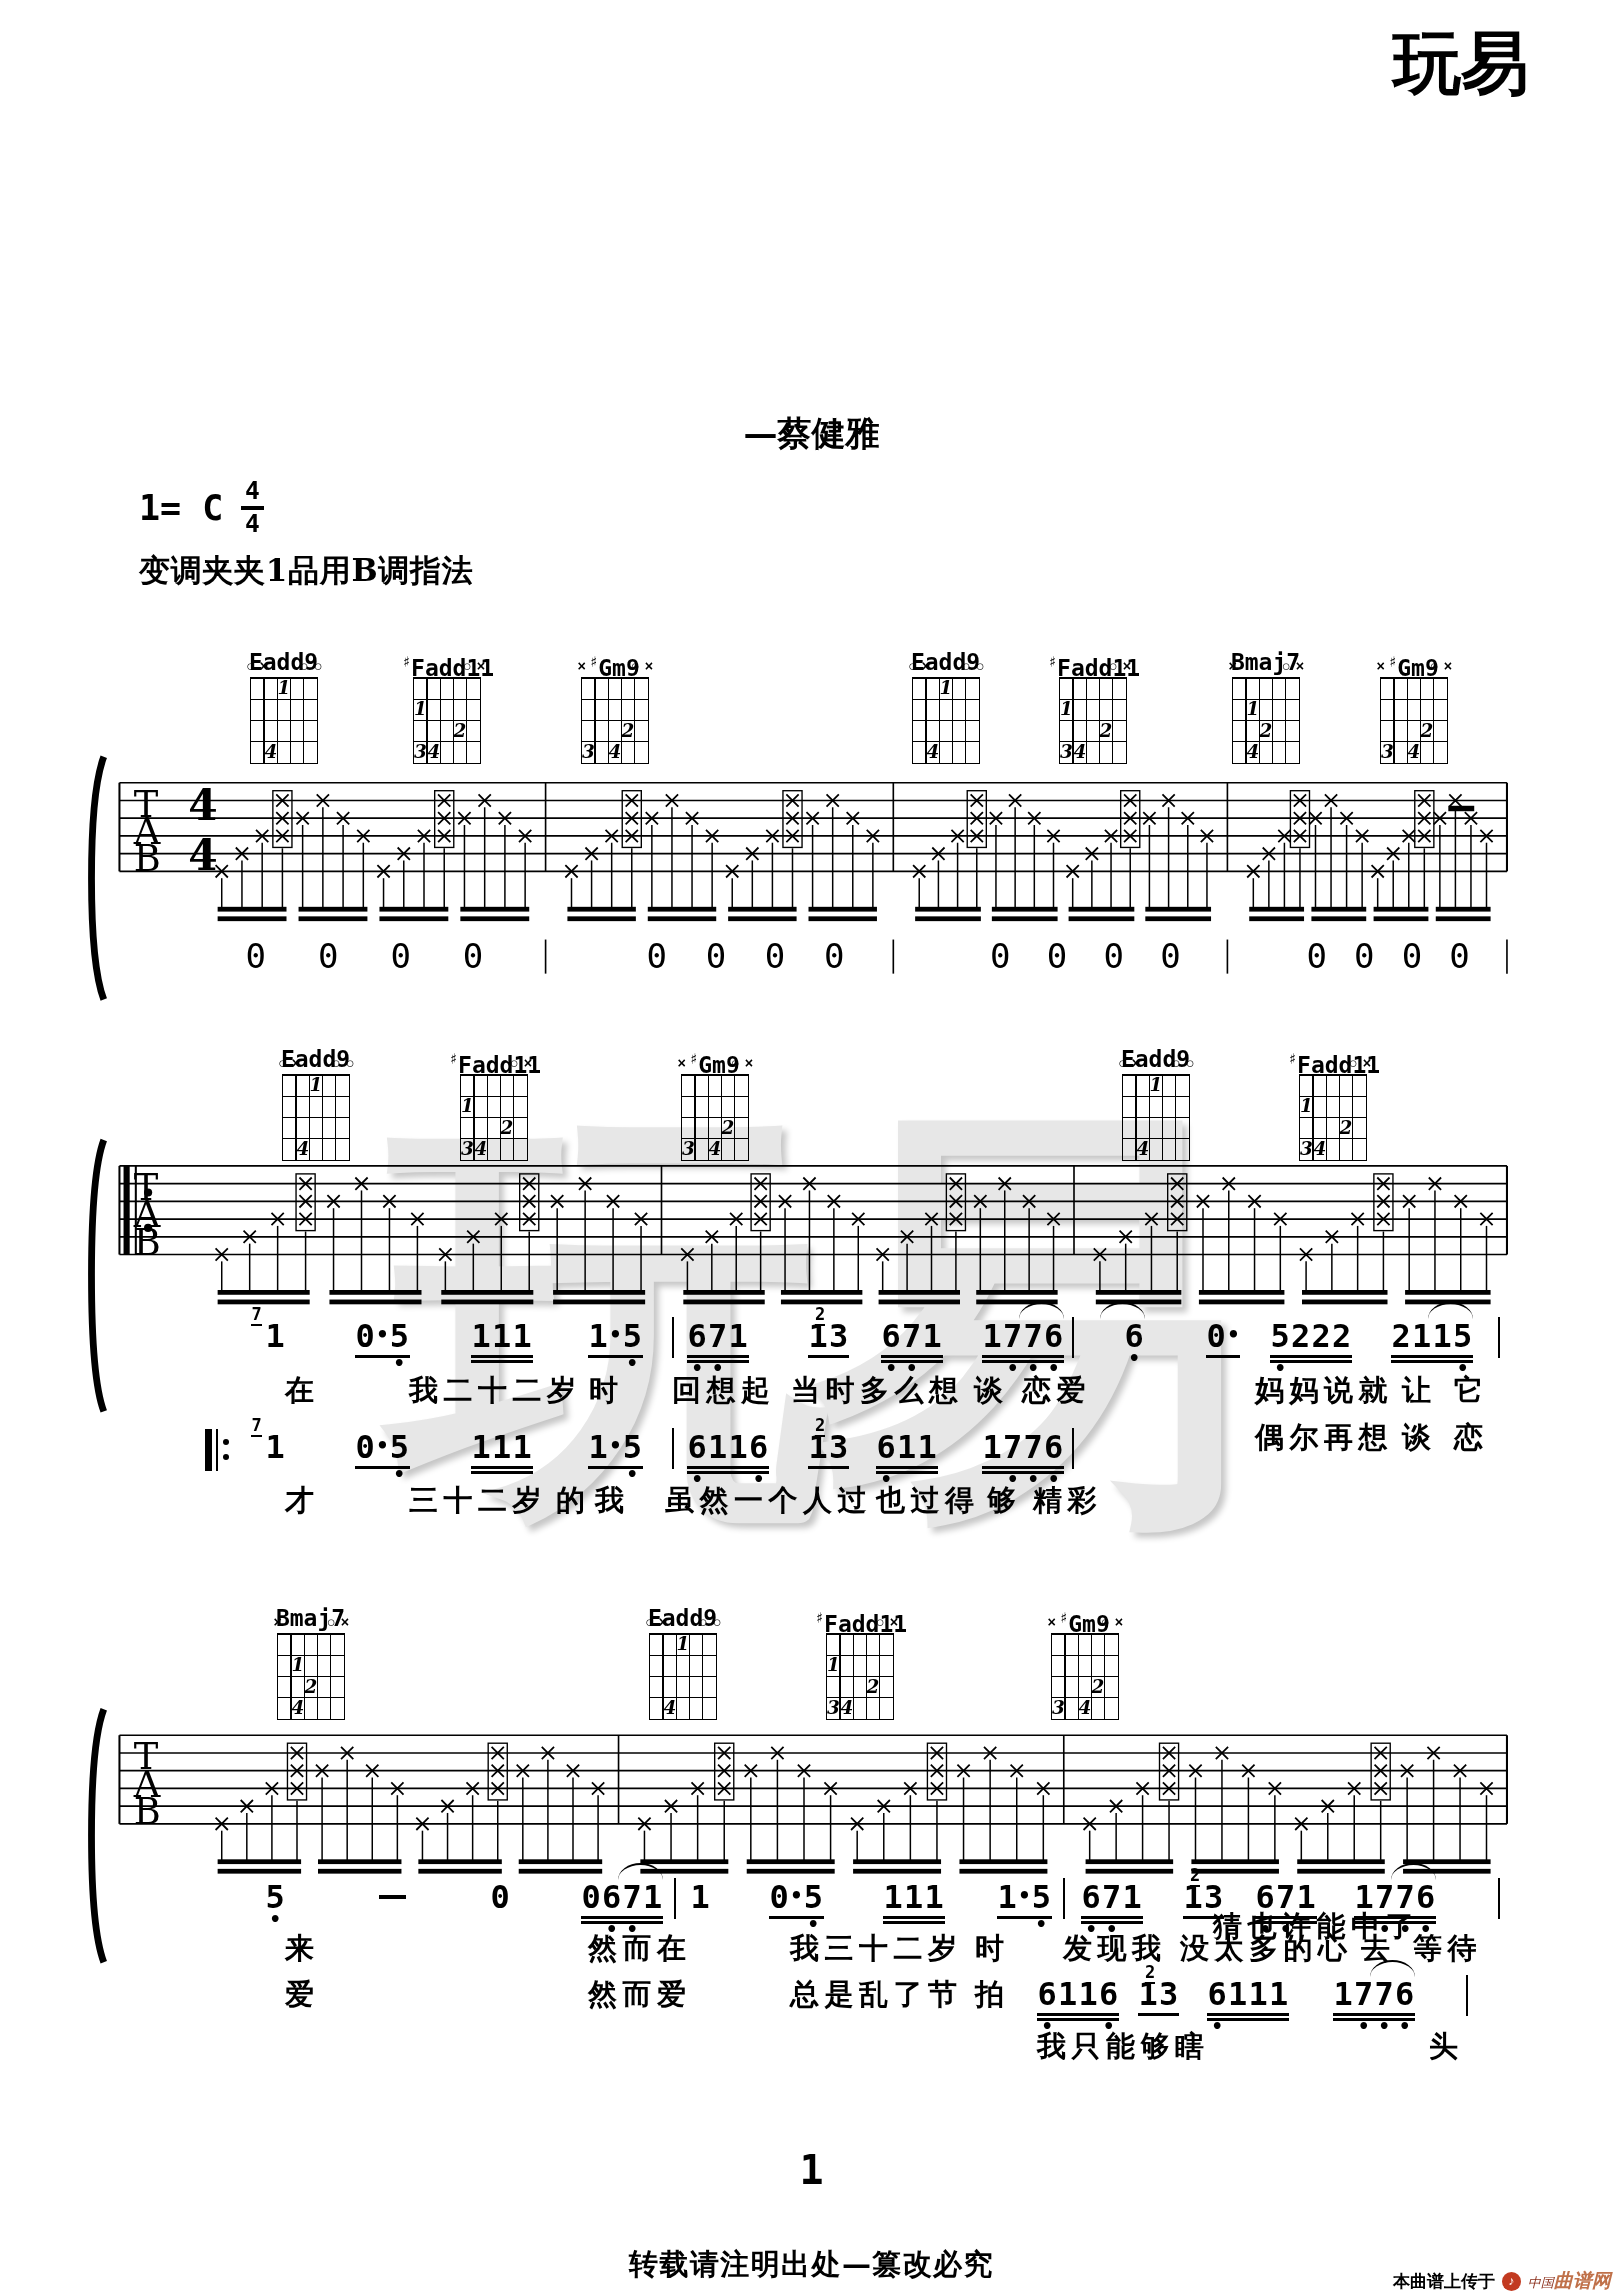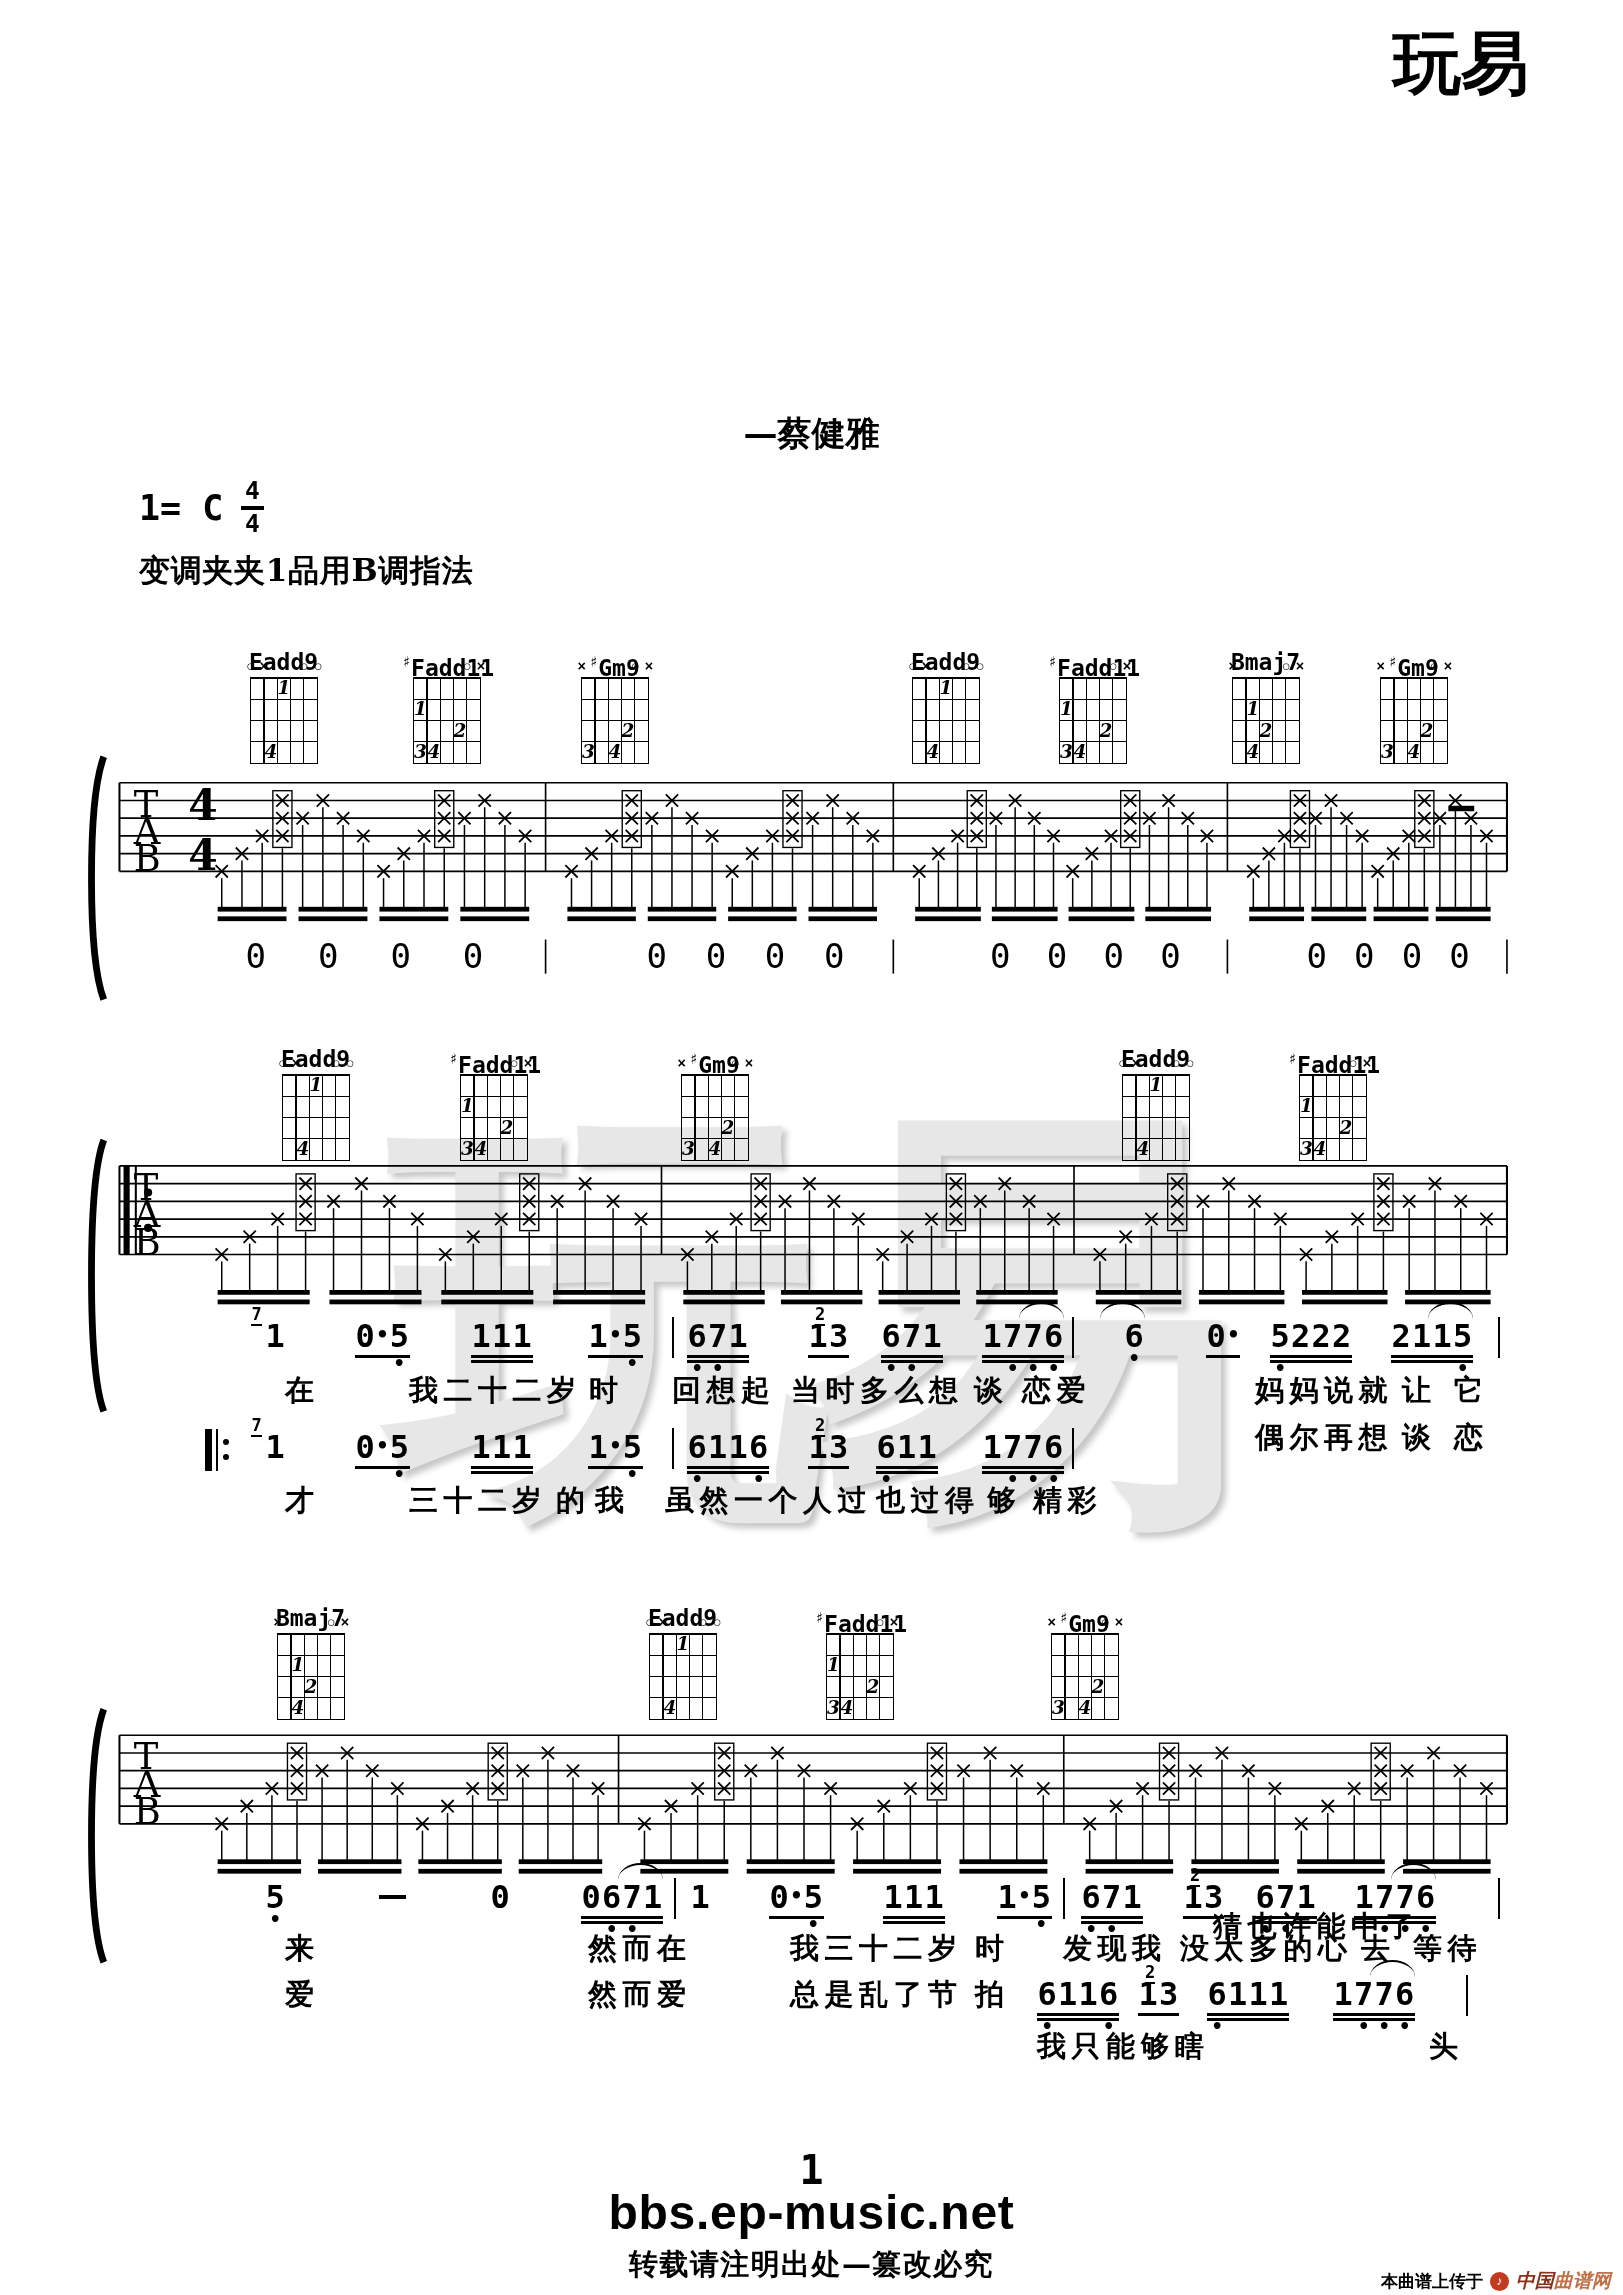--- a/index.html
+++ b/index.html
@@ -72,21 +72,21 @@
   #pageno{position:absolute;left:0;top:2147px;width:1623px;text-align:center;z-index:2;
     font-family:"DejaVu Sans Mono",monospace;font-size:40px;font-weight:700;}
   #site{position:absolute;left:0;top:2185px;width:1623px;text-align:center;z-index:2;
     font-size:48px;font-weight:900;letter-spacing:0.7px;}
   #notice{position:absolute;left:0;top:2245px;width:1623px;text-align:center;z-index:2;
     font-family:"DejaVu Serif",serif;font-size:29px;font-weight:700;letter-spacing:1.4px;}
   #uploadline{position:absolute;right:12.3px;top:2268px;z-index:2;display:flex;align-items:center;
     gap:6.8px;font-size:17px;font-weight:700;}
   #uploadline .clogo{width:19px;height:19px;border-radius:50%;display:flex;align-items:center;
     justify-content:center;color:#fff;font-size:12.3px;line-height:19px;}
-  #uploadline .cn1{font-style:italic;font-weight:700;font-size:19px;}
+  #uploadline .cn1{font-style:italic;font-weight:400;font-size:13px;}
   #uploadline .cn2{font-style:italic;font-weight:700;font-size:19px;}
   #score{position:absolute;left:0;top:0;z-index:1;}
 </style>
 </head>
 <body>
 
 <div id="page">
 
   <div id="watermark">玩易</div>
 
@@ -633,21 +633,20 @@
       <rect x="1592" y="2741" width="128.4000000000001" height="7" fill="#000"></rect>
       <rect x="1747.2" y="2727" width="128.39999999999986" height="7" fill="#000"></rect>
       <rect x="1747.2" y="2741" width="128.39999999999986" height="7" fill="#000"></rect>
       <rect x="1902.4" y="2727" width="128.39999999999986" height="7" fill="#000"></rect>
       <rect x="1902.4" y="2741" width="128.39999999999986" height="7" fill="#000"></rect>
       <rect x="2057.6" y="2727" width="128.4000000000001" height="7" fill="#000"></rect>
       <rect x="2057.6" y="2741" width="128.4000000000001" height="7" fill="#000"></rect>
     </svg>
 
   <div id="pageno">1</div>
-  <div id="site">bbs.ep-music.net</div>
   <div id="notice">转载请注明出处—篡改必究</div>
 
   <div id="uploadline">
     <span>本曲谱上传于</span>
     <span class="clogo" style="background: rgb(194, 58, 32);">♪</span>
     <span><span class="cn1" style="color: rgb(139, 46, 26);">中国</span><span class="cn2" style="color: rgb(192, 113, 74);">曲谱网</span></span>
   </div>
 
 <div class="chd" style="left: 239px; top: 648px;">
       <div class="nm">Eadd9</div>

